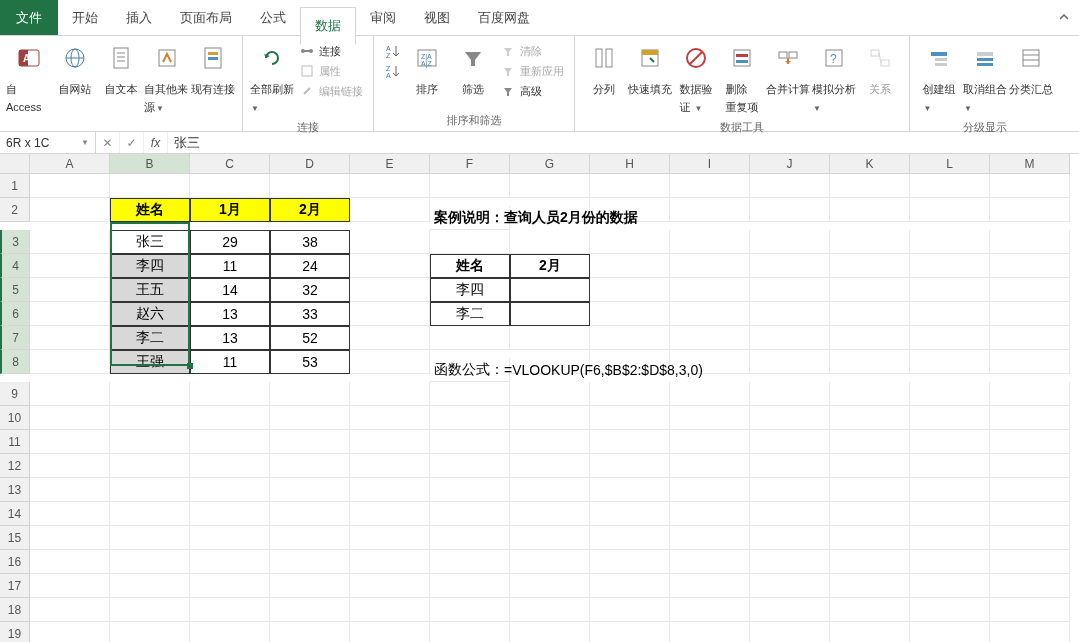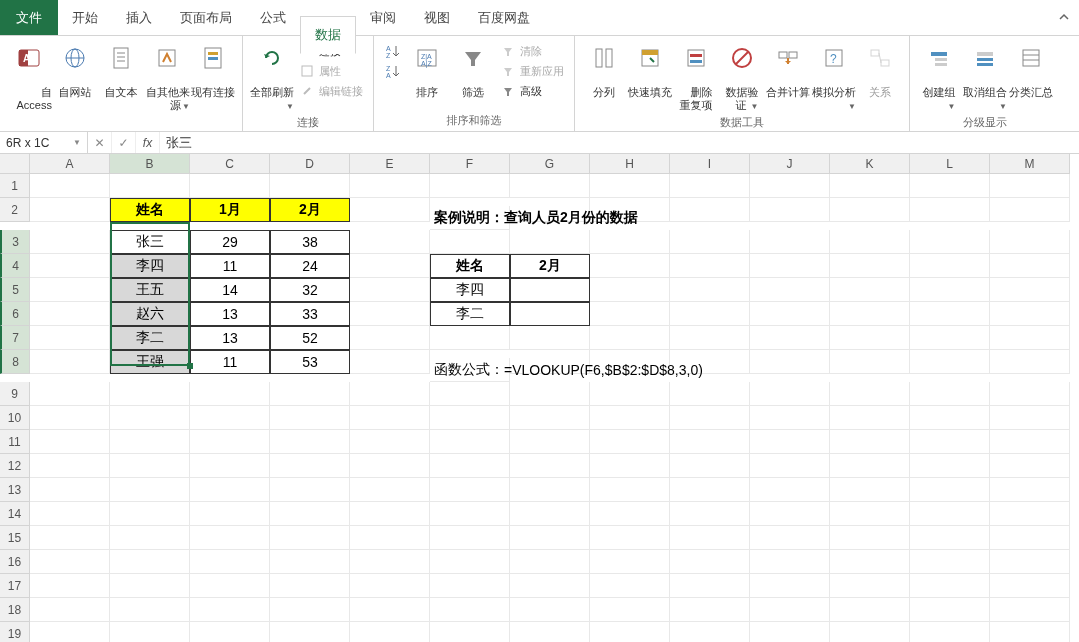--- a/index.html
+++ b/index.html
@@ -2,39 +2,39 @@
 <html><head>
 <meta charset="utf-8">
 <style>
 * { margin: 0; padding: 0; box-sizing: border-box; font-family: "Microsoft YaHei", Arial, sans-serif; }
 body { background: #fff; font-size: 12px; color: #333; width: 1079px; height: 642px; overflow: hidden; }
 
 
 .menubar { height: 36px; background: #fff; display: flex; align-items: stretch; border-bottom: 1px solid #d4d4d4; }
 .menubar .file-tab { background: #217346; color: #fff; padding: 0 16px; display: flex; align-items: center; font-size: 13px; }
 .menubar .tab { padding: 18px 14px; display: flex; align-items: center; font-size: 13px; color: #444; cursor: pointer; }
-.menubar .tab.active { color: #217346; border: 1px solid #d4d4d4; border-bottom: 1px solid #fff; background: #fff; position: relative; top: 16px; }
+.menubar .tab.active { color: #217346; border: 1px solid #d4d4d4; border-bottom: 1px solid #fff; background: #fff; position: relative; top: 7px; }
 .menubar .expand { margin-left: auto; padding: 0 10px; display: flex; align-items: center; color: #666; }
 
 
 .ribbon { height: 96px; display: flex; border-bottom: 1px solid #d4d4d4; background: #fff; }
 .ribbon-group { display: flex; flex-direction: column; border-right: 1px solid #d4d4d4; padding: 4px 6px 0; }
 .ribbon-group-row { display: flex; flex: 1; align-items: flex-start; }
 .ribbon-group-label { text-align: center; font-size: 11px; color: #666; padding: 2px 0 3px; }
 .big-btn { display: flex; flex-direction: column; align-items: center; justify-content: flex-start; width: 46px; padding-top: 2px; cursor: pointer; }
 .big-btn .icon { width: 32px; height: 32px; display: flex; align-items: center; justify-content: center; }
-.big-btn .label { font-size: 11px; text-align: right; line-height: 13px; margin-top: 12px; }
+.big-btn .label { font-size: 11px; text-align: left; line-height: 18px; margin-top: 6px; }
 .small-list { display: flex; flex-direction: column; gap: 2px; padding-top: 2px; }
 .small-btn { display: flex; align-items: center; gap: 4px; font-size: 11px; cursor: pointer; padding: 1px 4px; }
 .small-btn .si { width: 16px; height: 16px; display: flex; align-items: center; justify-content: center; }
 .dropdown-arrow { font-size: 8px; color: #666; margin-left: 1px; }
 
 
 .formula-bar { height: 22px; display: flex; align-items: center; border-bottom: 1px solid #d4d4d4; background: #fff; }
-.name-box { width: 88px; border-right: 1px solid #d4d4d4; padding: 0 6px; display: flex; align-items: center; justify-content: space-between; font-size: 12px; color: #333; height: 100%; }
+.name-box { width: 96px; border-right: 1px solid #d4d4d4; padding: 0 6px; display: flex; align-items: center; justify-content: space-between; font-size: 12px; color: #333; height: 100%; }
 .name-box .dd { font-size: 8px; color: #888; }
 .fb-btns { display: flex; align-items: center; gap: 0; height: 100%; }
 .fb-btn { width: 24px; height: 100%; display: flex; align-items: center; justify-content: center; color: #888; cursor: pointer; border-right: 1px solid #eee; }
 .fb-btn.fx { font-style: italic; font-family: serif; color: #555; }
 .formula-input { flex: 1; padding: 0 6px; font-size: 13px; color: #333; display: flex; align-items: center; }
 
 
 .grid { display: grid; grid-template-columns: 30px repeat(13, 80px); }
 .col-header, .row-header, .corner {
   background: #f0f0f0; border-right: 1px solid #d4d4d4; border-bottom: 1px solid #d4d4d4;
@@ -268,37 +268,37 @@
               <rect x="6" y="6" width="16" height="16" fill="#fff" stroke="#888"></rect>
               <rect x="6" y="6" width="16" height="5" fill="#d0a030"></rect>
               <path d="M14 14 L18 18" stroke="#217346" stroke-width="2"></path>
             </svg>
           </div>
         <div class="label">快速填充</div>
       </div>
       <div class="big-btn">
         <div class="icon">
             <svg width="28" height="28">
+              <circle cx="14" cy="14" r="9" fill="none" stroke="#c04040" stroke-width="2"></circle>
+              <line x1="8" y1="20" x2="20" y2="8" stroke="#c04040" stroke-width="2"></line>
+            </svg>
+          </div>
+        <div class="label"><span style="white-space:pre-line">数据验
+证</span> <span class="dropdown-arrow">▼</span></div>
+      </div>
+      <div class="big-btn">
+        <div class="icon">
+            <svg width="28" height="28">
               <rect x="6" y="6" width="16" height="16" fill="#fff" stroke="#888"></rect>
               <rect x="8" y="10" width="12" height="3" fill="#c04040"></rect>
               <rect x="8" y="16" width="12" height="3" fill="#5090c0"></rect>
             </svg>
           </div>
         <div class="label"><span style="white-space:pre-line">删除
 重复项</span></div>
-      </div>
-      <div class="big-btn">
-        <div class="icon">
-            <svg width="28" height="28">
-              <circle cx="14" cy="14" r="9" fill="none" stroke="#c04040" stroke-width="2"></circle>
-              <line x1="8" y1="20" x2="20" y2="8" stroke="#c04040" stroke-width="2"></line>
-            </svg>
-          </div>
-        <div class="label"><span style="white-space:pre-line">数据验
-证</span> <span class="dropdown-arrow">▼</span></div>
       </div>
       <div class="big-btn">
         <div class="icon">
             <svg width="28" height="28">
               <rect x="5" y="8" width="8" height="6" fill="#fff" stroke="#888"></rect>
               <rect x="15" y="8" width="8" height="6" fill="#fff" stroke="#888"></rect>
               <path d="M14 14 L14 20" stroke="#d08030" stroke-width="2"></path>
               <path d="M11 17 L14 20 L17 17" fill="#d08030"></path>
             </svg>
           </div>

